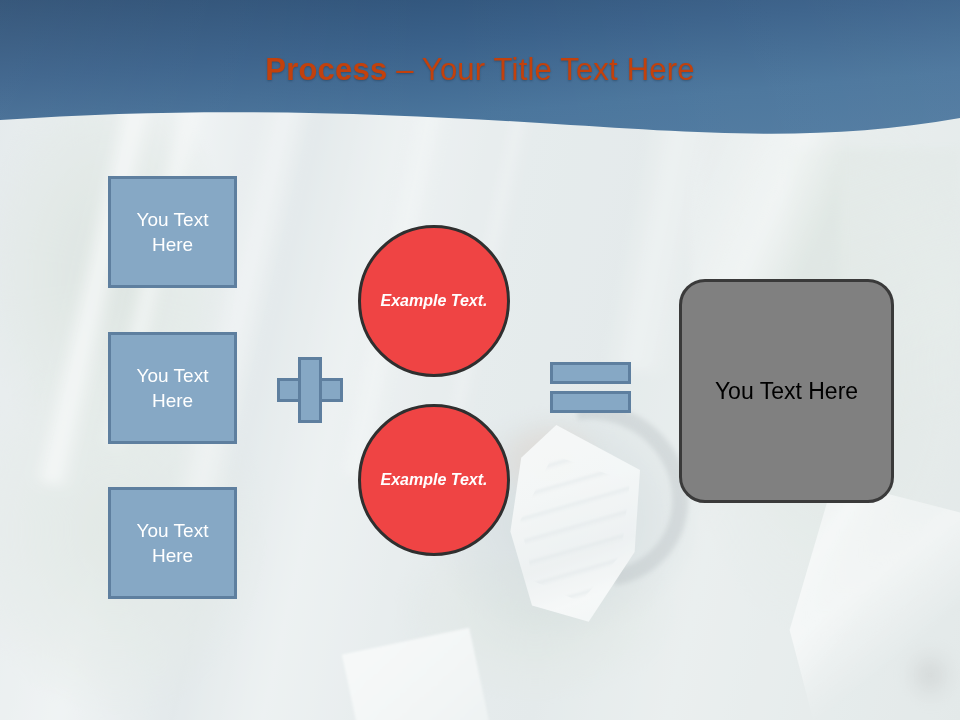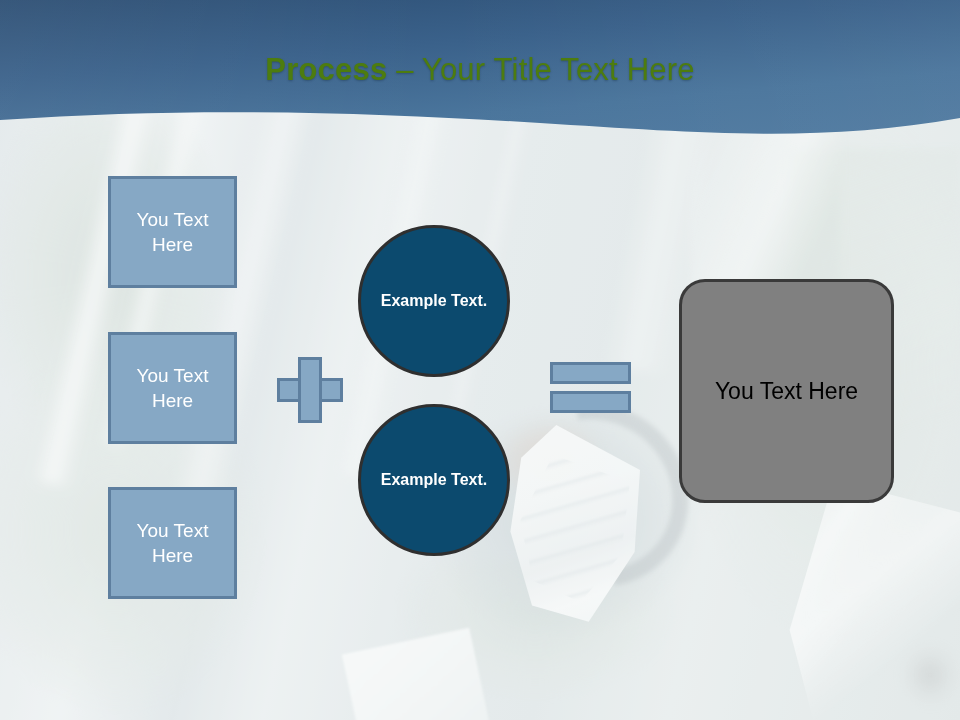--- a/index.html
+++ b/index.html
@@ -145,21 +145,21 @@
     clip-path:path("M0,0 L960,0 L960,118 C820,143 700,133 540,123 C380,113 200,106 0,120 Z");
   }
   .header-band-inner {
     position:absolute; left:0; top:0; width:960px; height:145px;
     background:linear-gradient(to right, rgba(255,255,255,.05) 0%, rgba(255,255,255,0) 45%, rgba(255,255,255,.04) 100%);
     clip-path:path("M0,0 L960,0 L960,118 C820,143 700,133 540,123 C380,113 200,106 0,120 Z");
   }
   .slide-title {
     position:absolute; left:0; top:52px; width:960px;
     text-align:center;
-    color:#4d7c0f;
+    color:#c2410c;
     font-size:31px;
     font-weight:400;
     letter-spacing:.2px;
     text-shadow:0 1px 2px rgba(20,40,60,.35);
     white-space:nowrap;
   }
   .slide-title .strong { font-weight:700; }
 
   
   .diagram { position:absolute; inset:0;padding-left:20px; }
@@ -195,27 +195,28 @@
   .plus-sign .core {
     position:absolute; left:24px; top:24px; width:18px; height:18px;
     background:#86a8c5;
   }
 
   
   .gray-circle {
     position:absolute;
     width:152px; height:152px;
     border-radius:50%;
-    background:#0c4a6e;
+    background:#ef4444;
     border:3px solid #2f2f2f;
     display:flex; align-items:center; justify-content:center;
     text-align:left;
     color:#ffffff;
     font-size:16px;
     font-weight:700;
+    font-style:italic;
     line-height:1.45;
   }
   .gray-circle.c1 { left:358px; top:225px; }
   .gray-circle.c2 { left:358px; top:404px; }
 
   
   .equals-sign { position:absolute; left:550px; top:362px; width:81px; height:51px; }
   .equals-sign .ebar {
     position:absolute; left:0; width:81px; height:22px;
     background:#86a8c5;

